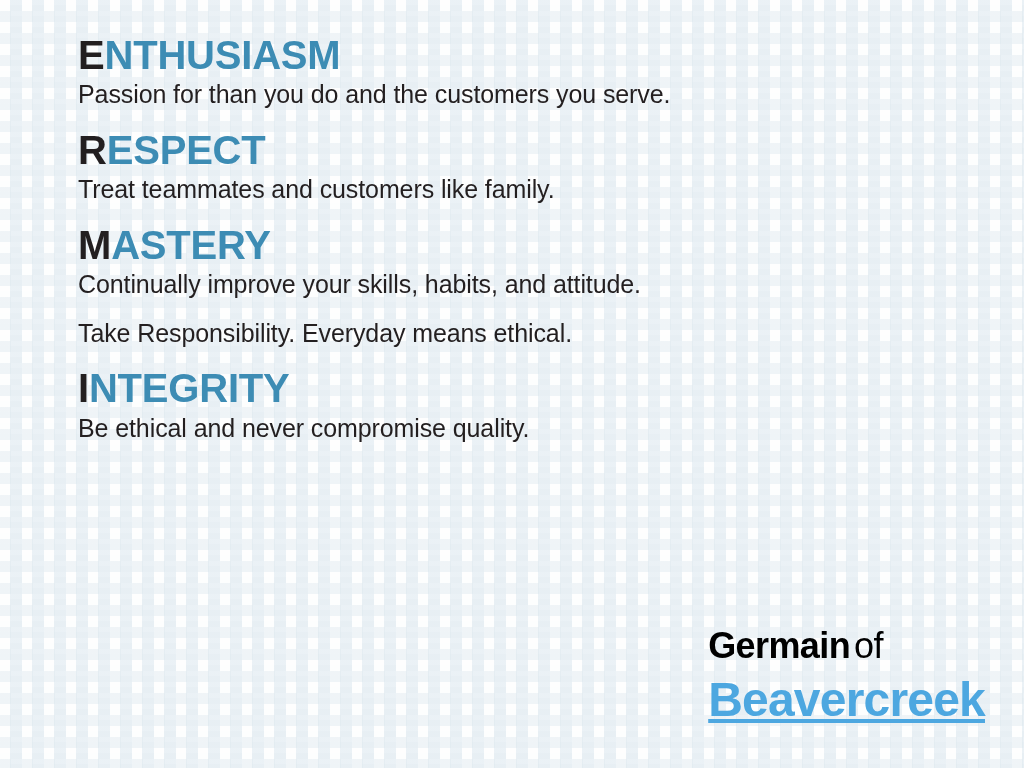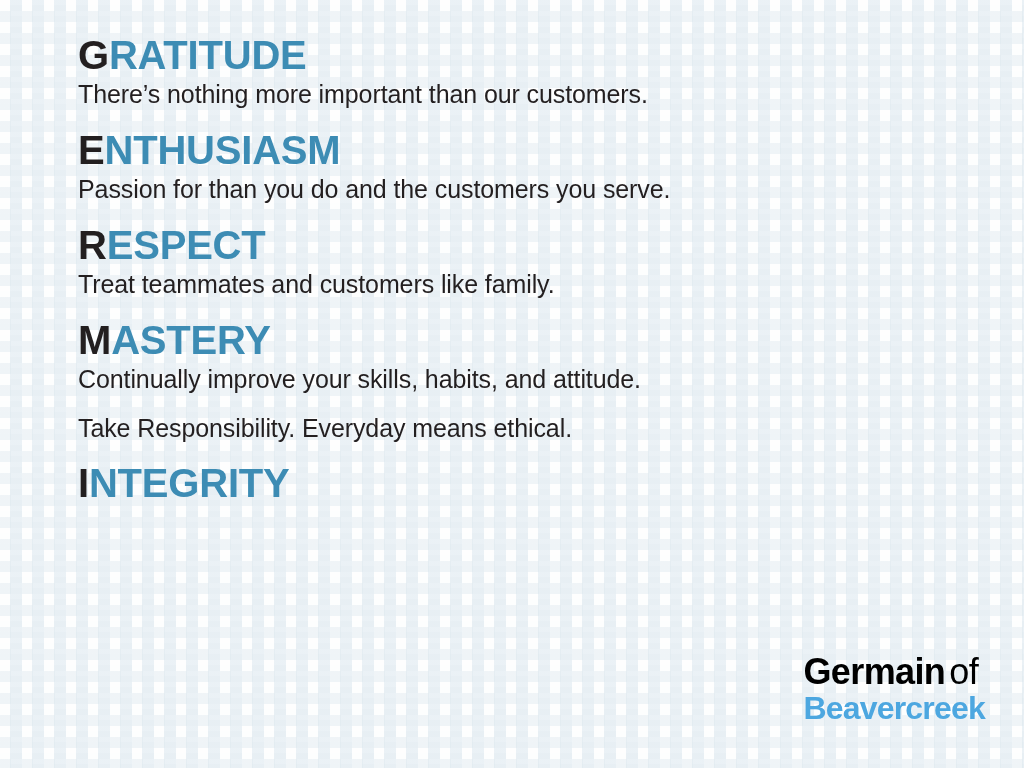--- a/index.html
+++ b/index.html
@@ -136,41 +136,38 @@
     white-space: nowrap;
   }
   .brand-name {
     font-weight: bold;
   }
   .brand-of {
     font-weight: normal;
     margin-left: 4px;
   }
   .brand-line2 {
-    font-size: 32px;
+    font-size: 48px;
     line-height: 1.08;
     font-weight: bold;
     color: #4da7e0;
     letter-spacing: -0.8px;
     white-space: nowrap;
-    margin-top: 0;
+    margin-top: 8px;
+    text-decoration: underline;
   }
 </style>
 </head>
 <body>
 
 <div id="poster">
   <div id="content">
 
     <ul class="value-list">
 
-      <li class="value-item">
-        <h2 class="value-heading"><span class="lead">G</span><span class="rest">RATITUDE</span></h2>
-        <p class="value-desc">There’s nothing more important than our customers.</p>
-      </li>
 
       <li class="value-item">
         <h2 class="value-heading"><span class="lead">E</span><span class="rest">NTHUSIASM</span></h2>
         <p class="value-desc">Passion for than you do and the customers you serve.</p>
       </li>
 
       <li class="value-item">
         <h2 class="value-heading"><span class="lead">R</span><span class="rest">ESPECT</span></h2>
         <p class="value-desc">Treat teammates and customers like family.</p>
       </li>
@@ -179,20 +176,21 @@
         <h2 class="value-heading"><span class="lead">M</span><span class="rest">ASTERY</span></h2>
         <p class="value-desc">Continually improve your skills, habits, and attitude.</p>
       </li>
 
       <li class="value-item">
         <p class="value-desc">Take Responsibility. Everyday means ethical.</p>
       </li>
 
       <li class="value-item">
         <h2 class="value-heading"><span class="lead">I</span><span class="rest">NTEGRITY</span></h2>
+        <p class="value-desc">Be ethical and never compromise quality.</p>
       </li>
 
 
     </ul>
   </div>
 
   <div id="brand">
     <div class="brand-line1"><span class="brand-name">Germain</span><span class="brand-of">of</span></div>
     <div class="brand-line2">Beavercreek</div>
   </div>

